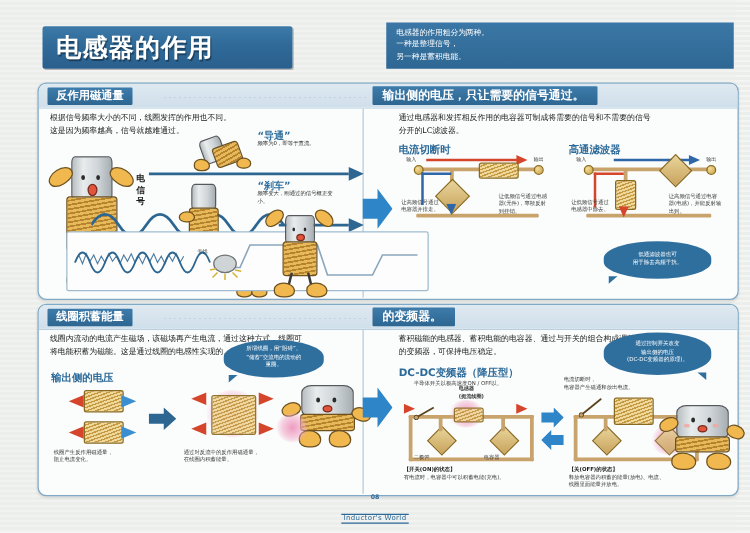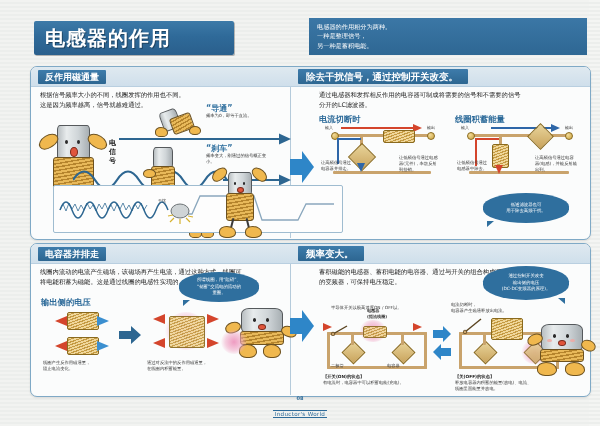--- a/index.html
+++ b/index.html
@@ -150,21 +150,21 @@
   <div class="intro-box">
     <span style="white-space:pre-line;">电感器的作用粗分为两种。
 一种是整理信号，
 另一种是蓄积电能。</span>
   </div>
 
   <div class="panel" id="panel-signal">
     <div class="band"></div>
     <div class="sec-tag">反作用磁通量</div>
     <div class="dots" style="left:99px;width:165px;"></div>
-    <div class="hdr-blue" style="left:267px;top:2px;">除去干扰信号，通过控制开关改变。</div>
+    <div class="hdr-blue" style="left:267px;top:2px;">输出侧的电压，只让需要的信号通过。</div>
 
     <div class="divider" style="left:259px;top:20px;height:151px;"></div>
 
     <div class="body-txt" style="left:9px;top:23px;width:240px;white-space:pre-line;">根据信号频率大小的不同，线圈发挥的作用也不同。
 这是因为频率越高，信号就越难通过。</div>
 
     <div class="char" style="left:6px;top:56px;width:72px;height:110px;">
       <div class="can" style="left:20px;top:2px;width:31px;height:34px;"></div>
       <div class="eye" style="left:28px;top:17px;width:3px;height:4px;"></div>
       <div class="eye" style="left:40px;top:17px;width:3px;height:4px;"></div>
@@ -226,21 +226,21 @@
     <div class="mini" style="left:186px;top:133px;width:66px;">频率变得更大(高频)，阻挡电压接近零，最终完全不让信号通过。</div>
 
     <svg class="bigarrow" style="left:259px;top:84px;" width="24" height="32" viewBox="0 0 24 32">
       <polygon points="0,8 12,8 12,0 24,16 12,32 12,24 0,24" fill="#2e86c8"></polygon>
     </svg>
 
     <div class="body-txt" style="left:288px;top:23px;width:268px;white-space:pre-line;">通过电感器和发挥相反作用的电容器可制成将需要的信号和不需要的信号
 分开的LC滤波器。</div>
 
     <div class="label-blue" style="left:288px;top:47px;">电流切断时</div>
-    <div class="label-blue" style="left:424px;top:47px;">线圈积蓄能量</div>
+    <div class="label-blue" style="left:424px;top:47px;">高通滤波器</div>
 
     <div class="sch" style="left:288px;top:58px;width:130px;height:54px;">
       <div class="wire-red" style="left:22px;top:2px;width:74px;height:2px;"></div>
       <svg style="position:absolute;left:94px;top:-1px;" width="9" height="8" viewBox="0 0 9 8">
           <polygon points="0,0 9,4 0,8" fill="#d4452c"></polygon>
         </svg>
       <div class="wirebar" style="left:14px;top:9px;width:98px;height:3px;"></div>
       <div class="wirebar" style="left:14px;top:46px;width:98px;height:3px;"></div>
       <div class="node" style="left:12px;top:7px;"></div>
       <div class="node" style="left:108px;top:7px;"></div>
@@ -314,23 +314,23 @@
       <div class="shoe" style="left:16px;top:54px;width:15px;height:10px;"></div>
       <div class="shoe" style="left:42px;top:54px;width:15px;height:10px;"></div>
     </div>
 
     <div class="bubble tail-left" style="left:452px;top:126px;width:86px;height:30px;white-space:pre-line;">低通滤波器也可
 用于除去高频干扰。</div>
   </div>
 
   <div class="panel" id="panel-energy">
     <div class="band"></div>
-    <div class="sec-tag">电容器并排走</div>
+    <div class="sec-tag">线圈积蓄能量</div>
     <div class="dots" style="left:99px;width:165px;"></div>
-    <div class="hdr-blue" style="left:267px;top:2px;">频率变大。</div>
+    <div class="hdr-blue" style="left:267px;top:2px;">的变频器。</div>
 
     <div class="divider" style="left:259px;top:20px;height:131px;"></div>
 
     <div class="body-txt" style="left:9px;top:23px;width:245px;white-space:pre-line;">线圈内流动的电流产生磁场，该磁场再产生电流，通过这种方式，线圈可
 将电能积蓄为磁能。这是通过线圈的电感性实现的。(反作用磁通量)</div>
 
     <div class="label-blue" style="left:10px;top:53px;">输出侧的电压</div>
 
     <div class="sch" style="left:14px;top:66px;width:72px;height:48px;">
       <div class="coil-sm" style="left:22px;top:2px;width:30px;height:16px;"></div>
@@ -381,20 +381,21 @@
       <div class="shoe" style="left:34px;top:38px;width:16px;height:12px;"></div>
       <div class="glow-pink" style="left:-8px;top:24px;width:26px;height:24px;"></div>
     </div>
 
     <svg class="bigarrow" style="left:259px;top:66px;" width="24" height="32" viewBox="0 0 24 32">
       <polygon points="0,8 12,8 12,0 24,16 12,32 12,24 0,24" fill="#2e86c8"></polygon>
     </svg>
 
     <div class="body-txt" style="left:288px;top:23px;width:262px;white-space:pre-line;">蓄积磁能的电感器、蓄积电能的电容器、通过与开关的组合构成调整电压
 的变频器，可保持电压稳定。</div>
+    <div class="label-blue" style="left:288px;top:49px;">DC-DC变频器（降压型）</div>
     <div class="mini" style="left:300px;top:61px;width:120px;color:#3a3a3a;">半导体开关以极高速度ON / OFF以。</div>
     <div class="mini" style="left:420px;top:58px;width:90px;white-space:pre-line;color:#3a3a3a;">电流切断时，
 电容器产生磁通释放出电流。</div>
 
     <div class="sch" style="left:292px;top:72px;width:108px;height:58px;">
       <div class="wirebar" style="left:4px;top:16px;width:100px;height:3px;"></div>
       <div class="wirebar" style="left:4px;top:50px;width:100px;height:3px;"></div>
       <div class="wirebar" style="left:4px;top:16px;width:3px;height:37px;"></div>
       <div class="wirebar" style="left:101px;top:16px;width:3px;height:37px;"></div>
       <div class="glow-pink" style="left:36px;top:4px;width:28px;height:22px;"></div>

